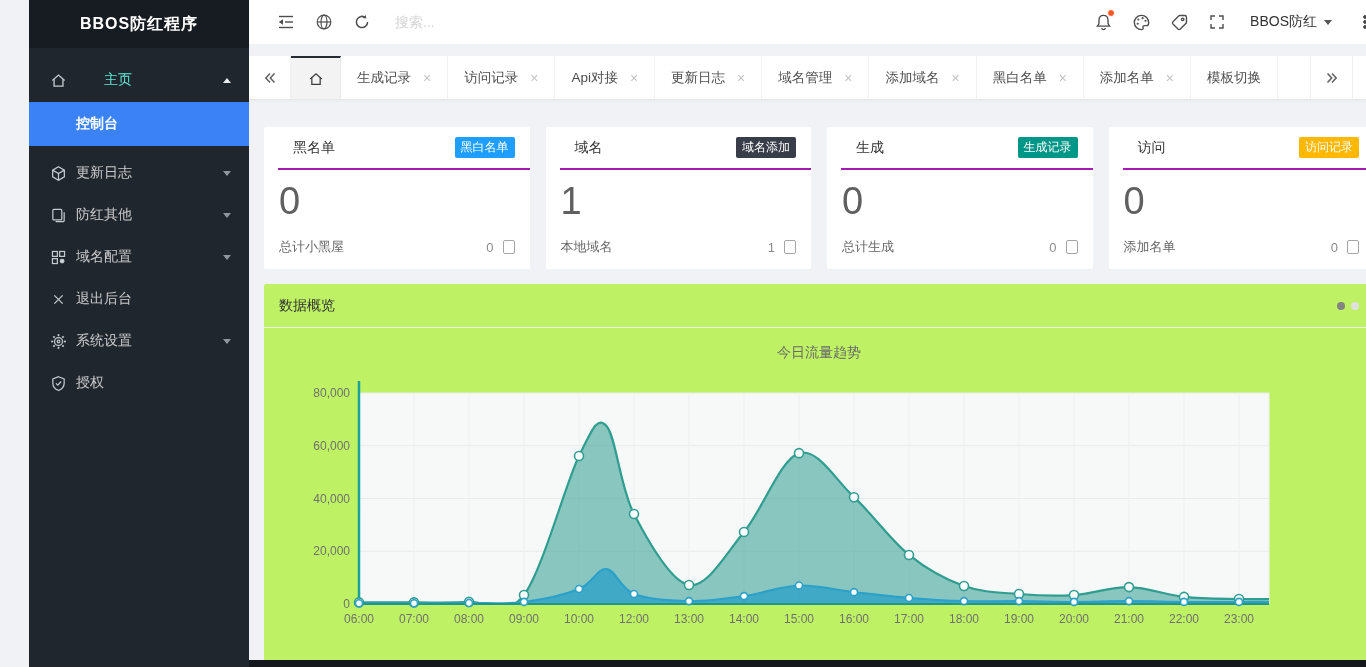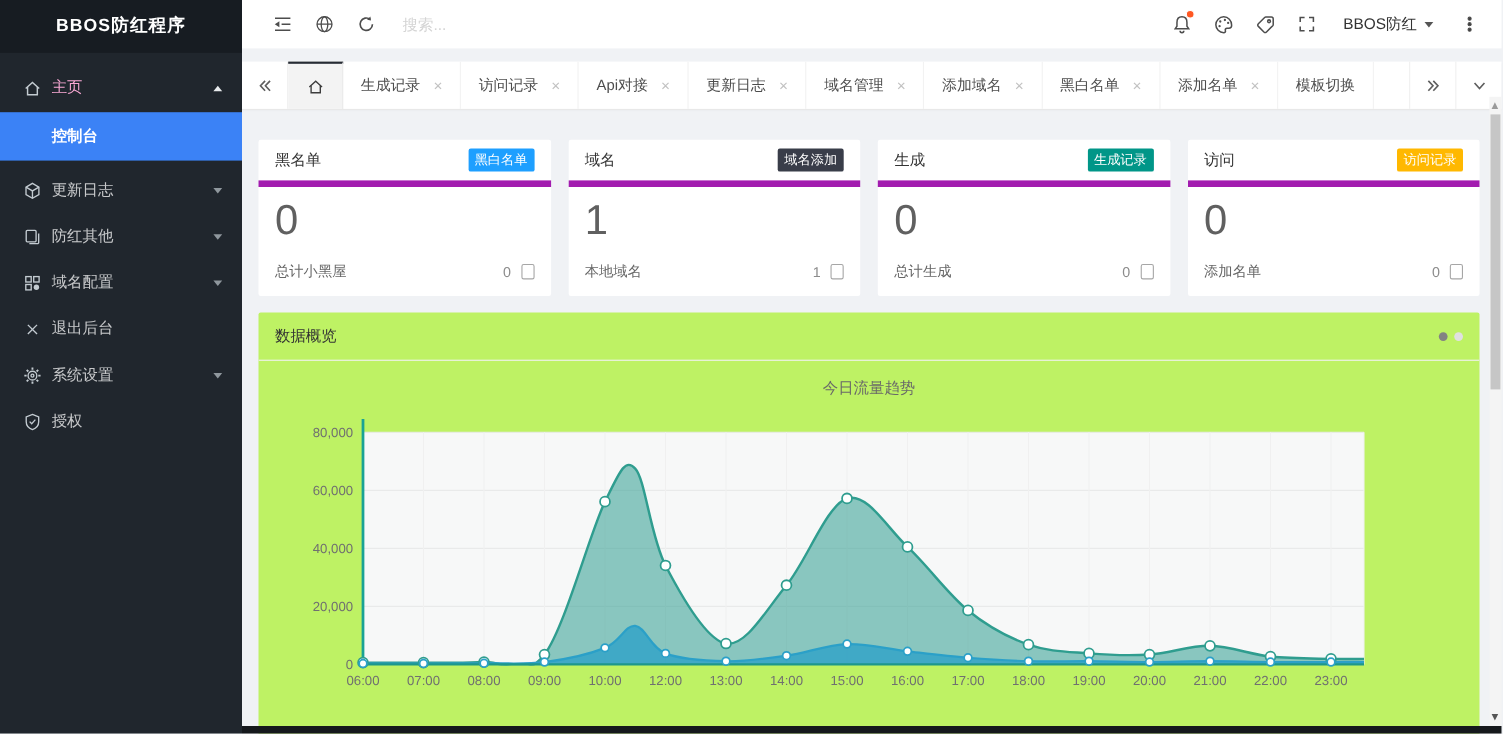--- a/index.html
+++ b/index.html
@@ -1,25 +1,25 @@
 <!DOCTYPE html>
 <html><head>
 <meta charset="utf-8">
 <style>
   * { margin:0; padding:0; box-sizing:border-box; }
   html,body { width:1366px; height:667px; overflow:hidden; font-family:"Liberation Sans","DejaVu Sans",sans-serif; background:#f0f2f5; }
-  .app { display:flex; width:1245px; height:667px; position:relative; }
+  .app { display:flex; width:1245px; height:667px; position:relative;padding-left:29px; }
 
   
   .sidebar { width:220px; min-width:220px; height:667px; background:#20262d; color:#c8ced3; }
   .logo { height:48px; line-height:48px; text-align:center; color:#ffffff; font-size:16px; font-weight:bold; background:#171c22; letter-spacing:1px; }
   .menu-item { position:relative; height:42px; display:flex; align-items:center; padding-left:20px; font-size:14px; color:rgba(255,255,255,.75); cursor:pointer; }
   .menu-item .mi-icon { width:18px; height:18px; margin-right:9px; display:inline-flex; align-items:center; justify-content:center; }
   .menu-item svg { stroke:#c3cbd1; }
-  .menu-item.first { margin-top:10px; height:44px; color:#f9a8d4; }
+  .menu-item.first { margin-top:10px; height:44px; color:#5eead4;gap:28px; }
   .menu-item.sub { padding-left:47px; height:44px; margin-bottom:6px; }
   .menu-item.active { background:#3b82f6; color:#ffffff; font-weight:bold; }
   .caret { position:absolute; right:18px; width:0; height:0; border-left:4.5px solid transparent; border-right:4.5px solid transparent; }
   .caret.down { border-top:5.5px solid #8f979d; }
   .caret.up { border-bottom:5.5px solid #e8ebed; }
 
   
   .main { flex:1; display:flex; flex-direction:column; position:relative; background:#f0f2f5;gap:12px; }
 
   
@@ -42,21 +42,21 @@
   .tab-home { width:50px; display:flex; align-items:center; justify-content:center; background:#f3f3f3; border-top:2px solid #262b33; border-right:1px solid #eaeaea; cursor:pointer; }
   .tab-home svg { stroke:#3d3d3d; }
   #tabs { flex:1; display:flex; overflow:hidden; }
   .tab { display:flex; align-items:center; padding:0 16px; font-size:13.5px; color:#4d4d4d; border-right:1px solid #f2f2f2; cursor:pointer; white-space:nowrap; }
   .tab .close { margin-left:12px; color:#c2c2c2; font-size:14px; line-height:1; cursor:pointer; }
 
   
   .content { flex:1; padding:15px 20px 0 15px; overflow:hidden; }
   .cards { display:flex; gap:16px; }
   .card { flex:1; background:#fff; border-radius:2px; height:142px; display:flex; flex-direction:column; }
-  .card-head { height:43px; display:flex; align-items:center; justify-content:space-between; padding:0 15px; border-bottom:6px solid #a21caf; }
+  .card-head { height:43px; display:flex; align-items:center; justify-content:space-between; padding:0 15px; border-bottom:2px solid #a21caf;margin-left:14px; }
   .card-title { font-size:14px; color:#333; }
   .badge { font-size:12px; color:#fff; padding:2px 6px; border-radius:2px; cursor:pointer; }
   .card-value { font-size:38px; color:#606060; padding:10px 15px 0; line-height:1.15; }
   .card-foot { margin-top:auto; display:flex; align-items:center; padding:0 15px 13px; font-size:13px; color:#666; }
   .card-foot .fv { margin-left:auto; color:#8c8c8c; }
   .sq-icon { width:12px; height:14px; border:1px solid #a6a6a6; border-radius:2px; margin-left:9px; }
 
   
   .panel { background:#bef264; border-radius:2px; margin-top:15px; height:405px; overflow:hidden; }
   .panel-head { height:44px; display:flex; align-items:center; padding:0 15px; border-bottom:1px solid #f2f2f2; }

